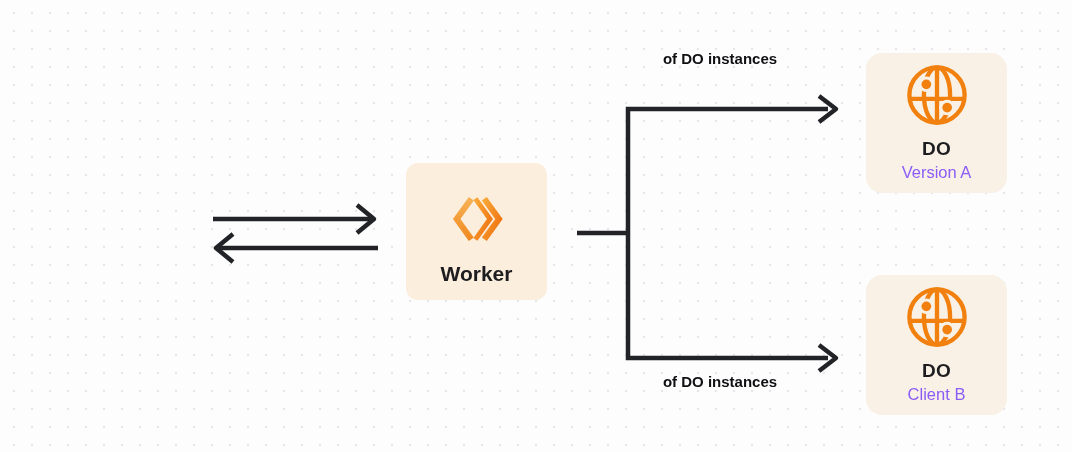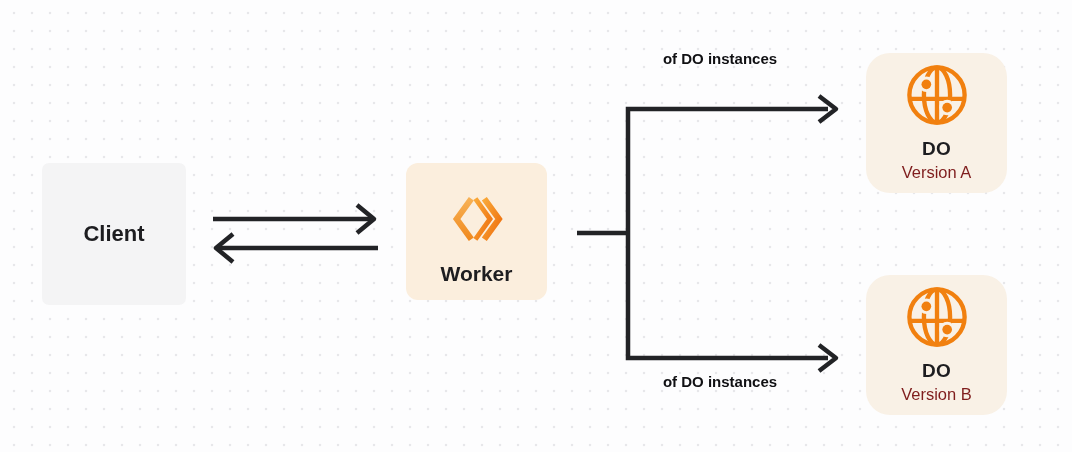--- a/index.html
+++ b/index.html
@@ -48,33 +48,33 @@
     border-radius: 12px;
     gap: 14px;
     padding-top: 12px;
   }
   .worker-node .label {
     font-size: 21px; font-weight: 700; color: var(--ink);
   }
   .do-node {
     width: 141px; height: 140px;
     background: var(--do-bg);
-    border-radius: 24px;
+    border-radius: 16px;
     gap: 3px;
     left: 866px;
   }
   .do-node-a { top: 53px; }
   .do-node-b { top: 275px; }
   .do-node .globe { margin-bottom: 9px; }
   .do-title {
     font-size: 19px; font-weight: 700; color: var(--ink);
     letter-spacing: 0.3px;
   }
   .do-subtitle {
-    font-size: 16.5px; font-weight: 400; color: #7f1d1d;
+    font-size: 16.5px; font-weight: 400; color: #8b5cf6;
   }
   .connector-layer {
     position: absolute; left: 0; top: 0;
     width: 1072px; height: 452px;
     pointer-events: none;
   }
   .branch-label {
     position: absolute;
     left: 620px; width: 200px;
     text-align: center;
@@ -100,23 +100,20 @@
       <path d="M233 234 L216 248 L233 262" stroke-linejoin="round"></path>
     </g>
     <g>
       <path d="M577 233 H630"></path>
       <path d="M828 109 L628 109 L628 358 L828 358" stroke-linejoin="miter"></path>
       <path d="M819 96 L836 109 L819 122" stroke-linejoin="round"></path>
       <path d="M819 345 L836 358 L819 371" stroke-linejoin="round"></path>
     </g>
   </svg>
 
-  <div class="node client-node">
-    <span class="label">Client</span>
-  </div>
 
   <div class="node worker-node">
     <svg class="workers-icon" width="52" height="58" viewBox="0 0 64 58" fill="none">
       <defs>
         <linearGradient id="wg" x1="0" y1="0" x2="1" y2="1">
           <stop offset="0" stop-color="#f9a838"></stop>
           <stop offset="1" stop-color="#ee6f0e"></stop>
         </linearGradient>
         <linearGradient id="wg2" x1="0" y1="0" x2="0" y2="1">
           <stop offset="0" stop-color="#f7b155"></stop>
@@ -157,16 +154,16 @@
       <circle cx="32" cy="32" r="28.5"></circle>
       <ellipse cx="32" cy="32" rx="13.5" ry="28.5"></ellipse>
       <path d="M32 3.5 V60.5"></path>
       <path d="M4.5 36 H59.5"></path>
       <circle cx="21" cy="21" r="8" fill="#f9f1e6" stroke="none"></circle>
       <circle cx="42.5" cy="45" r="8" fill="#f9f1e6" stroke="none"></circle>
       <circle cx="21" cy="21" r="5" fill="#f1800f" stroke="none"></circle>
       <circle cx="42.5" cy="45" r="5" fill="#f1800f" stroke="none"></circle>
     </svg>
     <span class="do-title">DO</span>
-    <span class="do-subtitle">Version B</span>
+    <span class="do-subtitle">Client B</span>
   </div>
 
 </div>
 
 </body></html>

